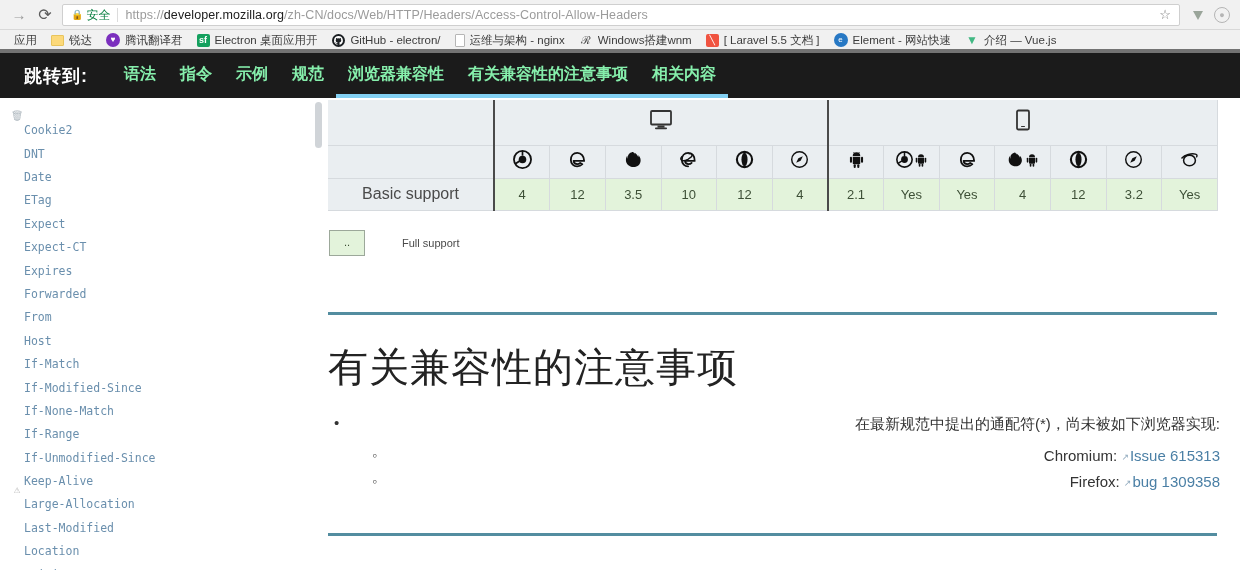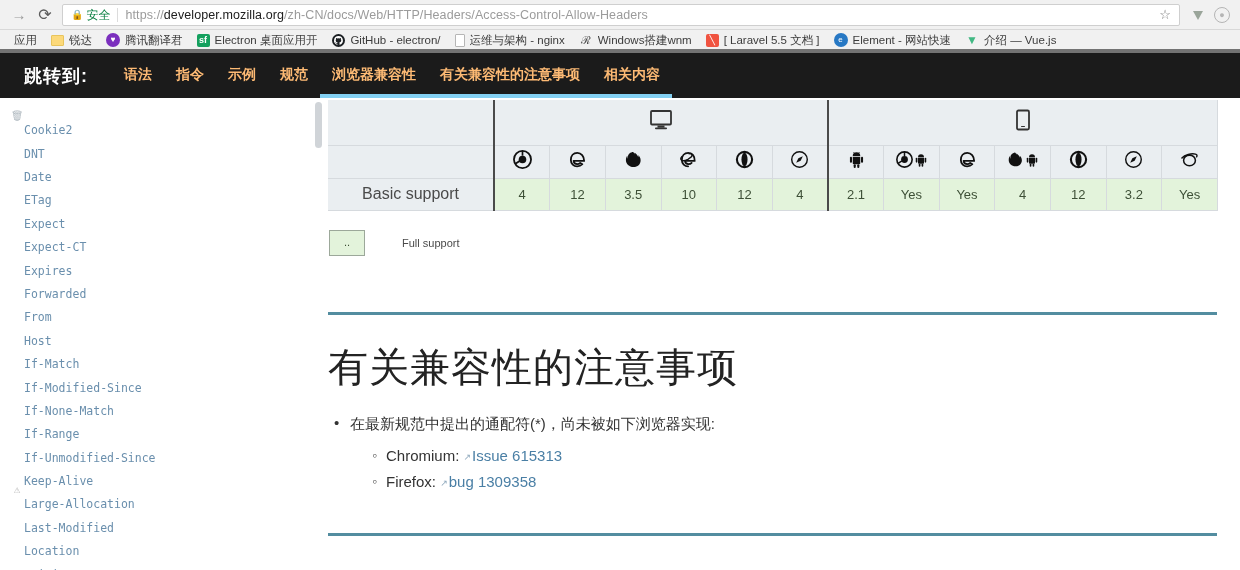--- a/index.html
+++ b/index.html
@@ -124,23 +124,23 @@
   #subnav-title {
     display: flex; align-items: center;
     font-size: 18px;
     font-weight: bold;
     color: #ffffff;
     margin-right: 24px;
     letter-spacing: 1px;
   }
   .subnav-item {
     display: flex; align-items: center;
-    font-size: 14px;
+    font-size: 16px;
     font-weight: bold;
-    color: #fdba74;
+    color: #86efac;
     padding: 0 12px;
     border-bottom: 4px solid transparent;
     line-height: 1;
   }
   .subnav-item.active { border-bottom-color: #83d0f2; }
 
   
   #page-body {
     height: 492px;
     display: flex;
@@ -287,20 +287,21 @@
   #notes-list {
     margin-top: 18px;
     list-style: none;
   }
   .note-bullet {
     position: relative;
     padding-left: 22px;
     font-size: 15px;
     color: #333;
     line-height: 1.5;
+    text-align: right;
   }
   .note-bullet::before {
     content: "\2022";
     position: absolute; left: 6px; top: -1px;
     font-size: 15px; color: #333;
   }
   #sub-list { margin-top: 8px; list-style: none; padding-left: 36px; }
   .sub-item {
     position: relative;
     font-size: 15px;

